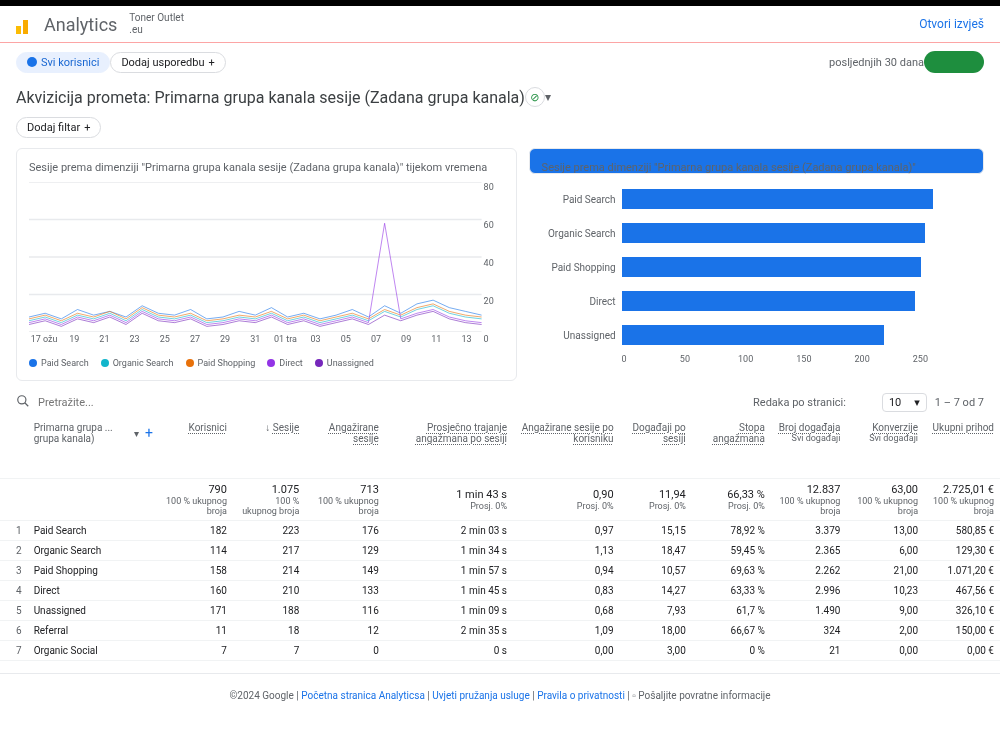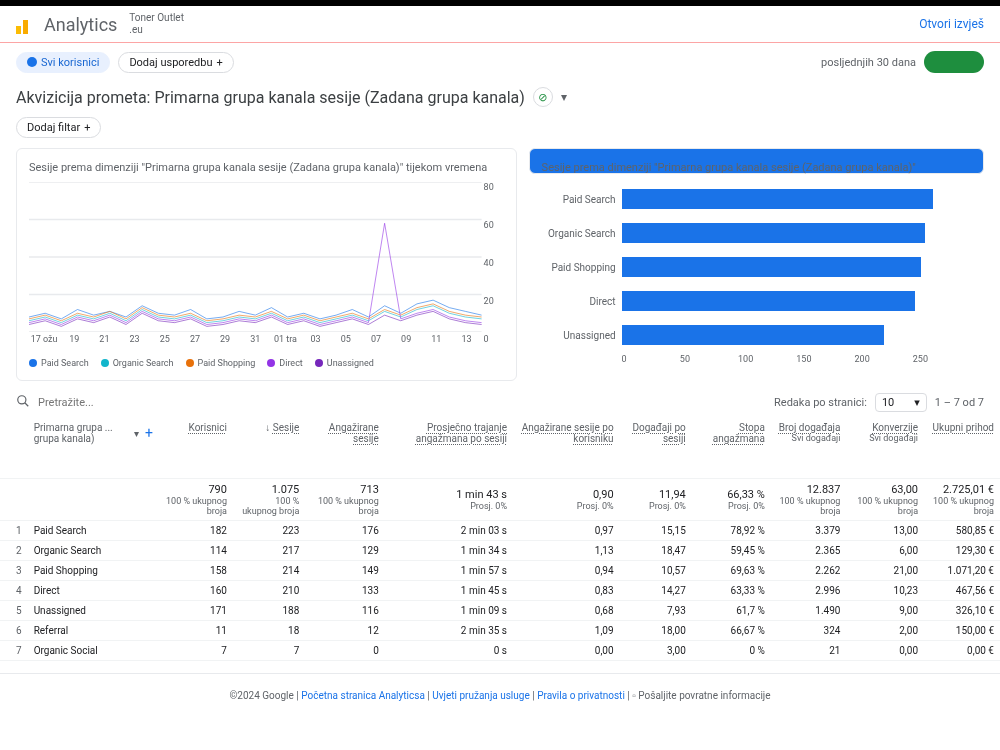--- a/index.html
+++ b/index.html
@@ -6,27 +6,27 @@
 body { background:#fff; font-size:12px; color:#202124; width:1000px; }
 .topbar { height:6px; background:#000; }
 .header { display:flex; align-items:center; padding:6px 16px; border-bottom:1px solid #fca5a5; }
 .logo { width:20px; height:20px; margin-right:8px; position:relative; }
 .logo::before { content:''; position:absolute; left:0; bottom:0; width:5px; height:8px; background:#fbbc04; }
 .logo::after { content:''; position:absolute; left:7px; bottom:0; width:5px; height:14px; background:#f9ab00; }
 .brand { font-size:18px; color:#5f6368; margin-right:12px; }
 .property { font-size:10px; color:#5f6368; line-height:1.2; }
 .spacer { flex:1; }
 .open-report { color:#1a73e8; font-size:12px; cursor:pointer; }
-.controls { display:flex; align-items:center; padding:8px 16px; gap:8px; }
+.controls { display:flex; align-items:center; padding:8px 16px; }
 .chip { display:inline-flex; align-items:center; border:1px solid #dadce0; border-radius:16px; padding:3px 10px; font-size:11px; cursor:pointer; gap:4px; }
 .chip.blue { background:#e8f0fe; border-color:#e8f0fe; color:#1967d2; }
 .chip .dot { width:10px; height:10px; border-radius:50%; background:#1a73e8; }
 .date-label { font-size:11px; color:#5f6368; }
 .pill-green { width:60px; height:22px; background:#1e8e3e; border-radius:12px; }
-.title-row { display:flex; align-items:center; padding:6px 16px; gap:8px; }
+.title-row { display:flex; align-items:center; padding:6px 16px; }
 .title { font-size:16px; color:#3c4043; }
 .circle-icon { width:20px; height:20px; border:1px solid #dadce0; border-radius:50%; display:flex; align-items:center; justify-content:center; font-size:11px; color:#1e8e3e; cursor:pointer; }
 .filter-row { padding:4px 16px 10px; }
 .cards { display:flex; gap:12px; padding:0 16px; }
 .card { border:1px solid #e8eaed; border-radius:6px; padding:12px; }
 .card.line { flex:1.05; }
 .card.bar { flex:0.95; }
 .card-title { font-size:11px; color:#5f6368; margin-bottom:8px; }
 .line-chart { height:170px; position:relative; }
 .y-axis { position:absolute; right:0; top:0; bottom:8px; width:20px; display:flex; flex-direction:column; justify-content:space-between; font-size:9px; color:#5f6368; text-align:left; }
@@ -39,21 +39,21 @@
 .bar-chart { height:170px; display:flex; }
 .bar-labels { width:80px; display:flex; flex-direction:column; justify-content:space-around; font-size:10px; color:#5f6368; text-align:right; padding-right:6px; }
 .bars { flex:1; display:flex; flex-direction:column; justify-content:space-around; position:relative; }
 .bar { height:20px; background:#1a73e8; }
 .bar-x-axis { display:flex; font-size:9px; color:#5f6368; margin-left:80px; margin-top:2px; }
 .bar-x-axis span { flex:1; }
 .search-row { display:flex; align-items:center; padding:12px 16px 6px; gap:8px; }
 .search-icon { color:#5f6368; }
 .search-input { border:none; outline:none; font-size:11px; flex:1; color:#5f6368; }
 .rows-label { font-size:11px; color:#5f6368; }
-.select-box { border:1px solid #dadce0; padding:2px 6px; border-radius:4px; font-size:11px; display:flex; align-items:center; gap:20px; }
+.select-box { border:1px solid #dadce0; padding:2px 6px; border-radius:4px; font-size:11px; display:flex; align-items:center; gap:13px;margin-left:28px; }
 .table { width:100%; border-collapse:collapse; font-size:10px; }
 .table th, .table td { padding:4px 6px; text-align:right; border-bottom:1px solid #f1f3f4; }
 .table th { font-weight:400; color:#5f6368; vertical-align:top; height:60px; }
 .table th .head-label { text-decoration:underline; text-decoration-style:dotted; text-underline-offset:2px; }
 .table th .sub { font-size:9px; color:#5f6368; text-decoration:none; display:block; }
 .table td:first-child, .table th:first-child { text-align:left; padding-left:16px; }
 .table td:nth-child(2), .table th:nth-child(2) { text-align:left; }
 .table .idx { width:20px; color:#5f6368; }
 .dimcol { display:flex; align-items:center; gap:6px; }
 .plus-blue { color:#1a73e8; font-size:14px; cursor:pointer; }

